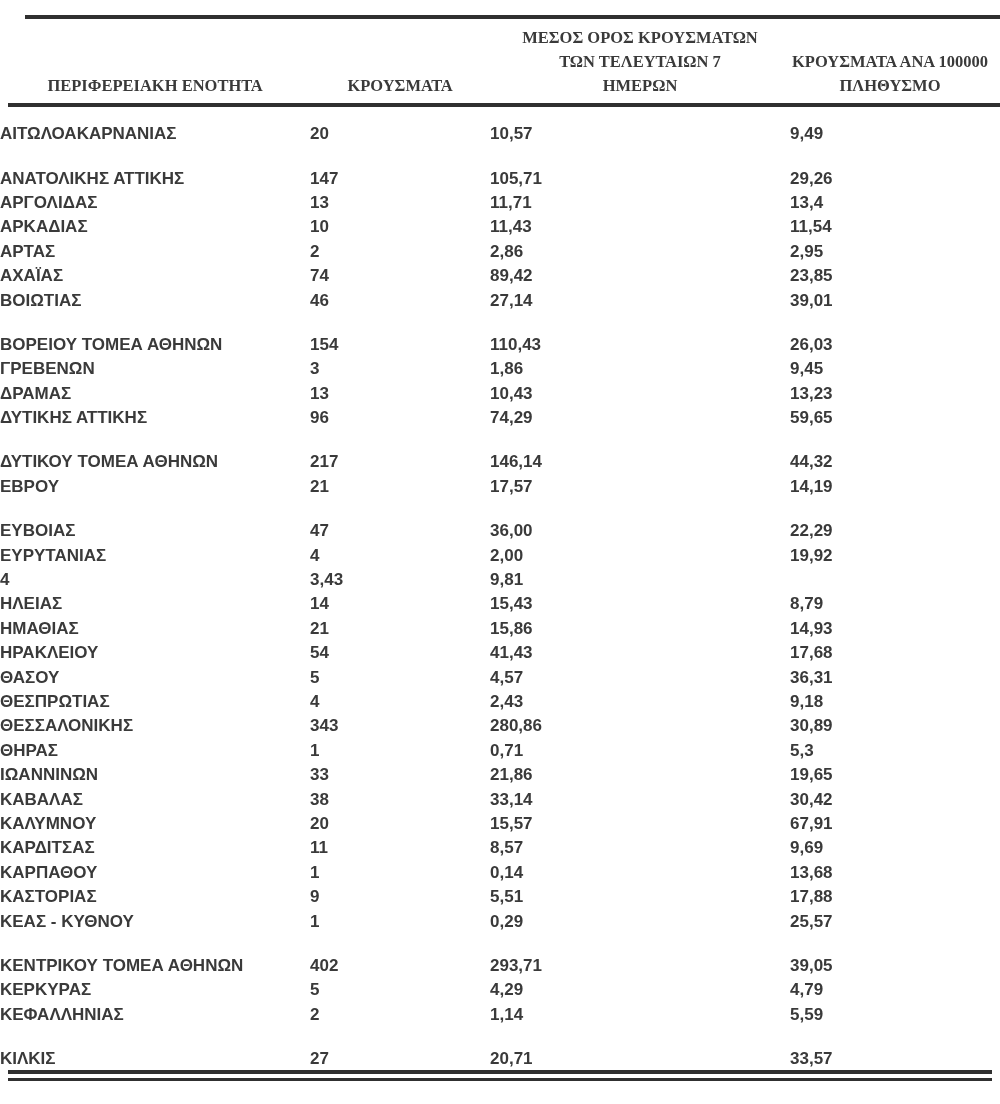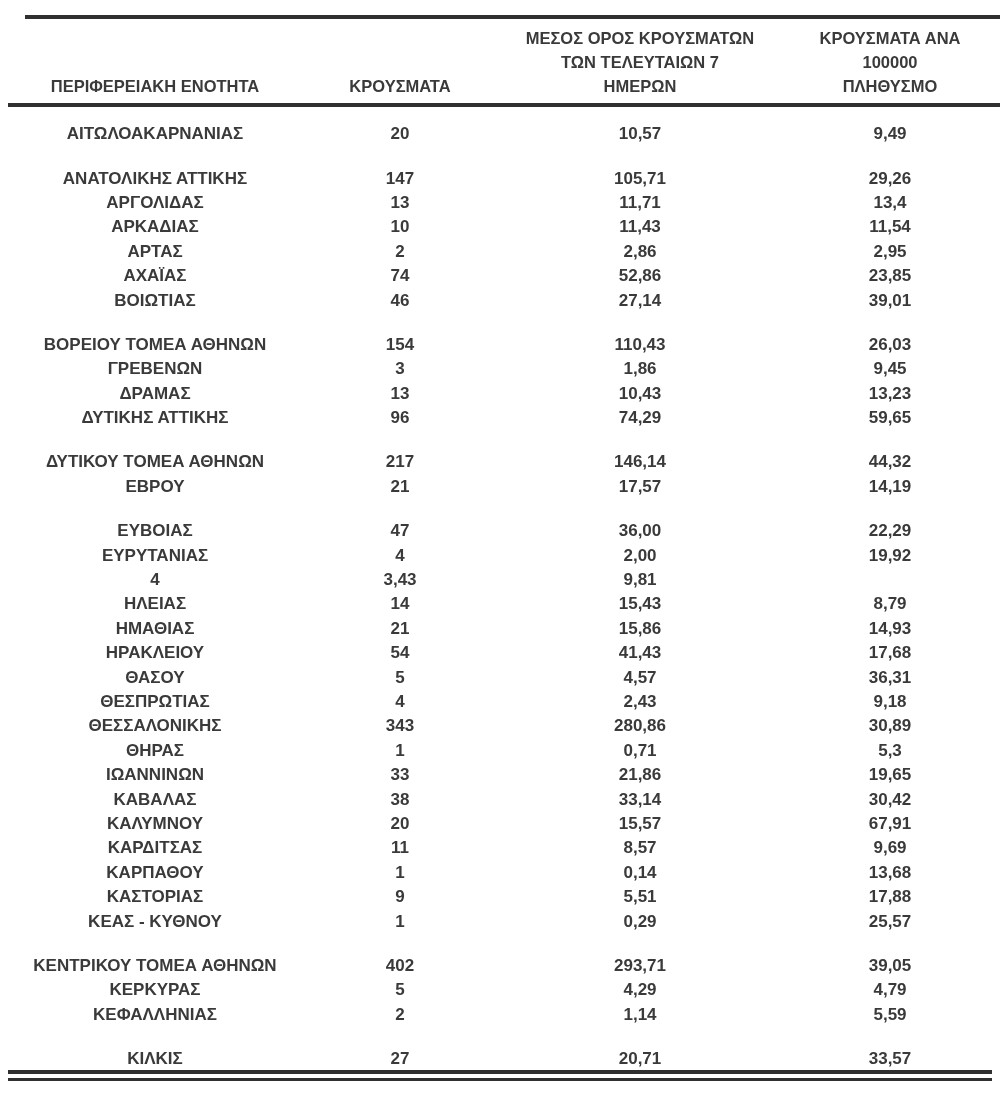--- a/index.html
+++ b/index.html
@@ -51,36 +51,35 @@
   .thead {
     position: absolute;
     top: 26px;
     left: 0;
     height: 76px;
     align-items: end;
     text-align: center;
     font-size: 16.5px;
     line-height: 24px;
   }
-  .hcell { padding-bottom: 10px; }
+  .hcell { padding-bottom: 10px; font-family: Liberation Serif, serif; }
   .tbody {
     position: absolute;
     top: 112px;
     left: 0;
     width: 990px;
     font-size: 17px;
   }
   .group { margin-top: 20px; }
   .group:first-child { margin-top: 10px; }
   .row {
     display: grid;
     grid-template-columns: 310px 180px 300px 200px;
     height: 24.4px;
     align-items: center;
-    text-align: center;
   }
   .cell { white-space: nowrap; }
 </style>
 </head>
 <body>
 
 <div class="page">
 
   <div class="top-rule"></div>
 
@@ -134,21 +133,21 @@
         </div>
         <div class="row">
           <div class="cell">ΑΡΤΑΣ</div>
           <div class="cell">2</div>
           <div class="cell">2,86</div>
           <div class="cell">2,95</div>
         </div>
         <div class="row">
           <div class="cell">ΑΧΑΪΑΣ</div>
           <div class="cell">74</div>
-          <div class="cell">52,86</div>
+          <div class="cell">89,42</div>
           <div class="cell">23,85</div>
         </div>
         <div class="row">
           <div class="cell">ΒΟΙΩΤΙΑΣ</div>
           <div class="cell">46</div>
           <div class="cell">27,14</div>
           <div class="cell">39,01</div>
         </div>
       </div>
       <div class="group">

